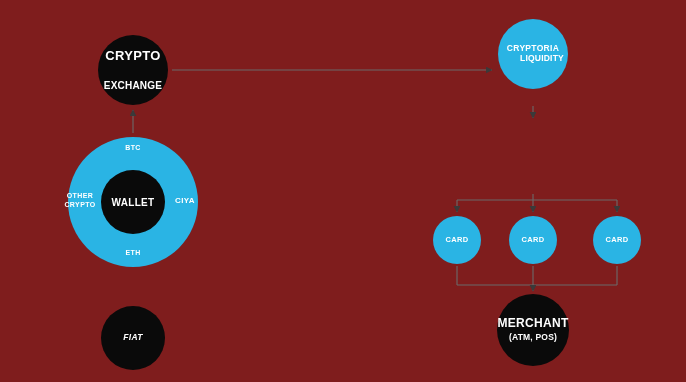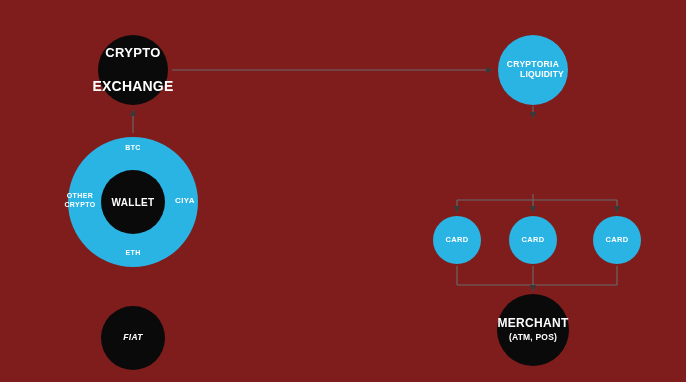--- a/index.html
+++ b/index.html
@@ -52,21 +52,21 @@
     font-weight: bold;
     letter-spacing: 0.2px;
     line-height: 1.15;
   }
 
   
   #crypto-exchange {
     left: 98px; top: 35px; width: 70px; height: 70px;
   }
   #crypto-exchange .line-1 { font-size: 13px; }
-  #crypto-exchange .line-2 { font-size: 14px; margin-top: 17px; }
+  #crypto-exchange .line-2 { font-size: 10px; margin-top: 17px; }
 
   #wallet-ring {
     left: 68px; top: 137px; width: 130px; height: 130px;
   }
   #wallet-core {
     position: absolute;
     left: 101px; top: 170px; width: 64px; height: 64px;
     border-radius: 50%;
     background: #0a0a0a;
     color: #fff;
@@ -88,21 +88,21 @@
   #label-ciya { left: 168px; top: 196px; width: 34px; font-size: 8px; }
   #label-other-crypto { left: 60px; top: 192px; width: 40px; }
 
   #fiat {
     left: 101px; top: 306px; width: 64px; height: 64px;
   }
   #fiat .line-1 { font-size: 8.5px; font-style: italic; }
 
   
   #cryptoria-liquidity {
-    left: 498px; top: 35px; width: 70px; height: 70px; text-align: center;
+    left: 498px; top: 19px; width: 70px; height: 70px; text-align: center;
   }
   #cryptoria-liquidity .line-1 { font-size: 8.5px; }
   #cryptoria-liquidity .line-2 { font-size: 8.5px; margin-top: 1px; padding-left: 18px; }
 
   #card-issuer {
     left: 497px; top: 121px; width: 72px; height: 72px;
   }
   #card-issuer .line-1 { font-size: 9px; }
   #card-issuer .line-2 { font-size: 6.5px; margin-top: 1px; }
 

